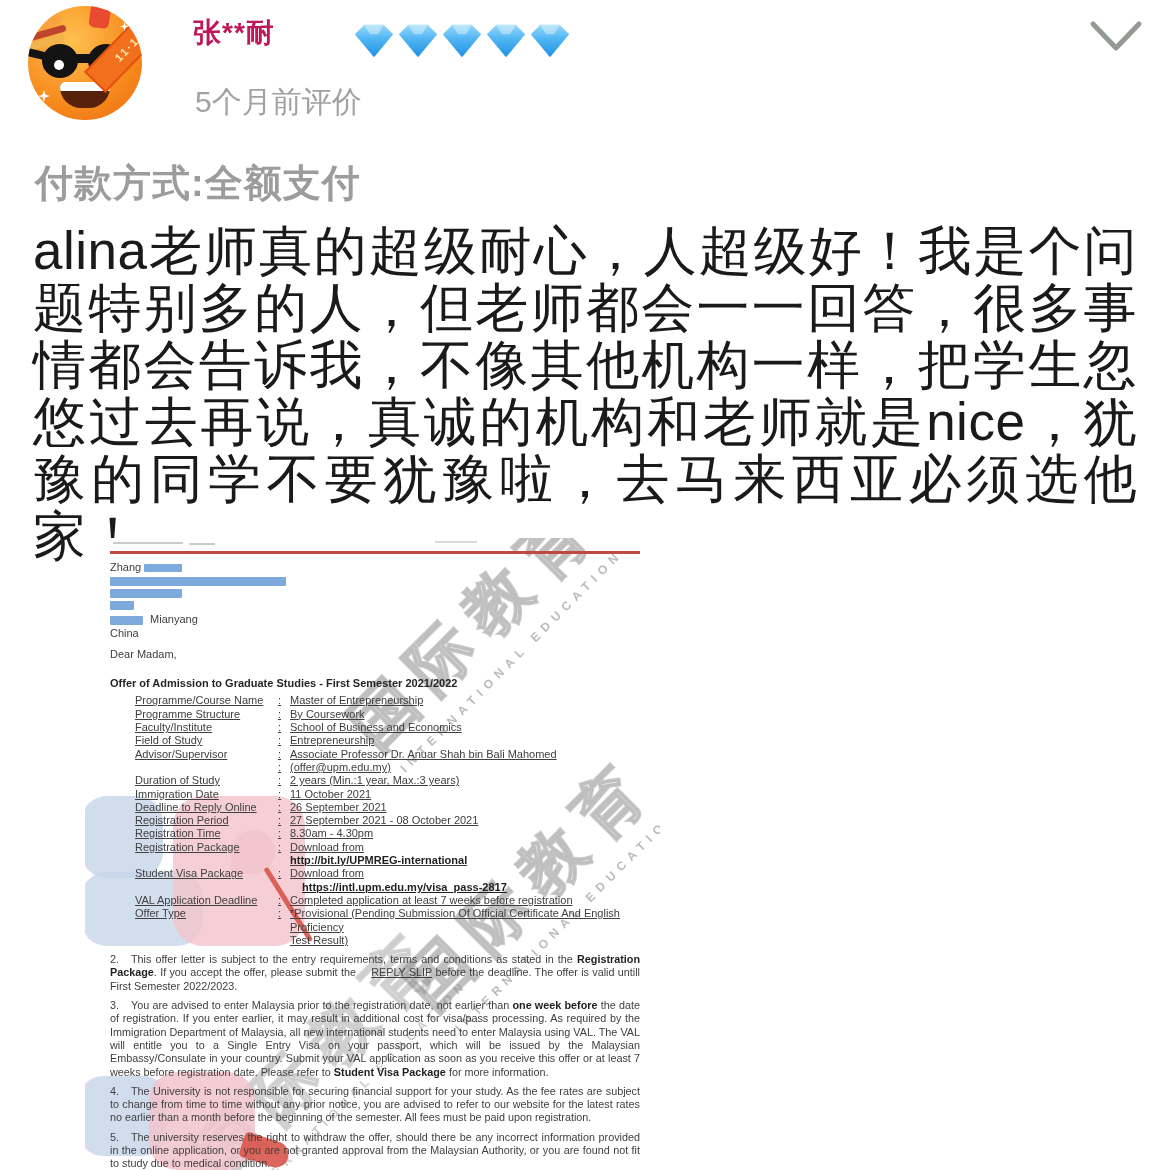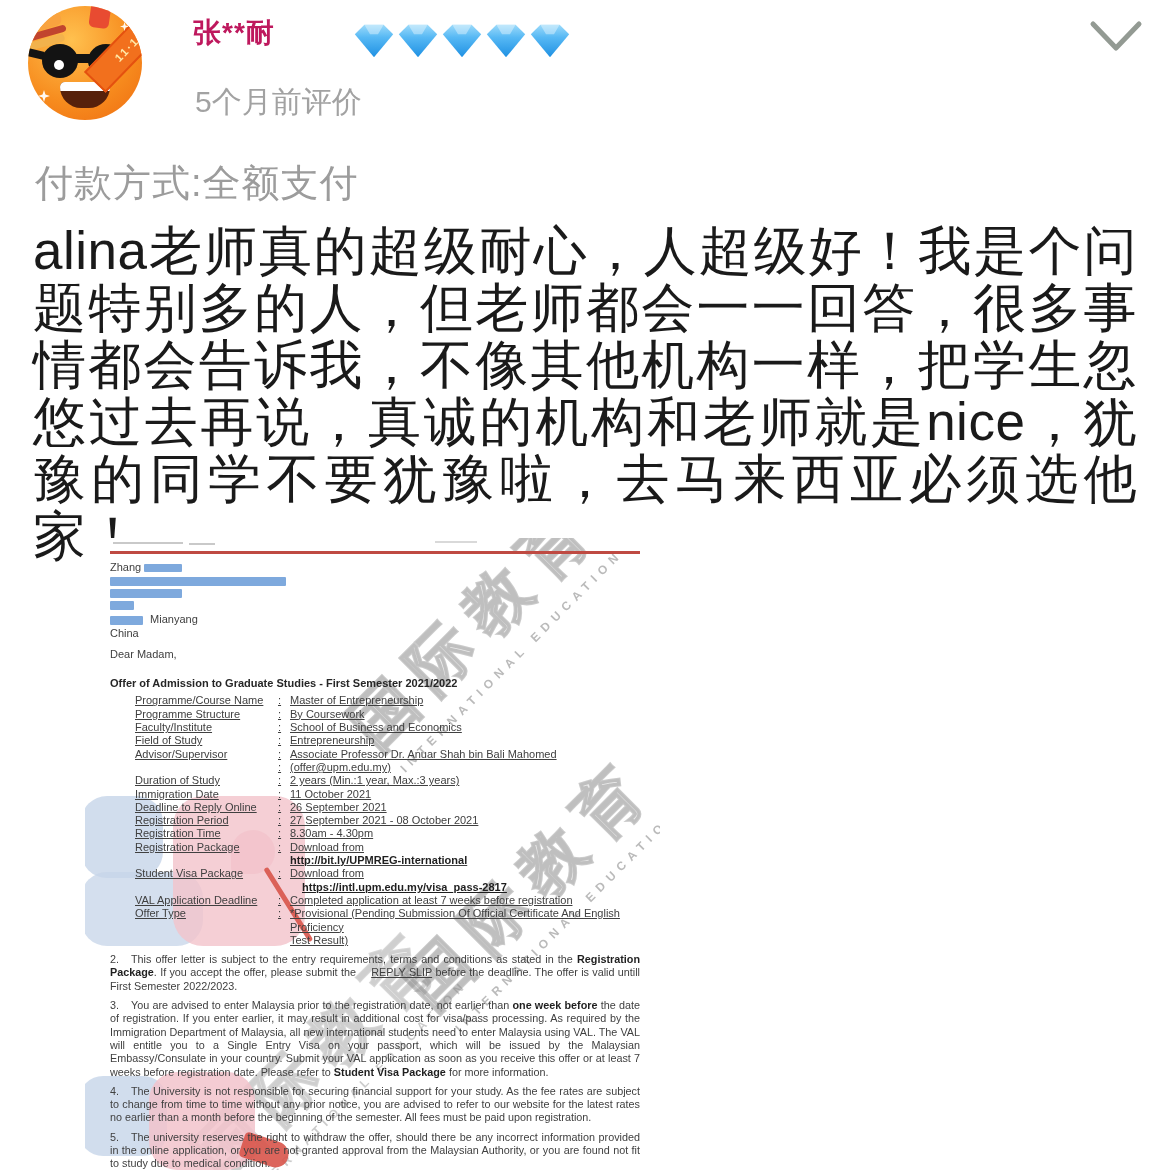--- a/index.html
+++ b/index.html
@@ -38,21 +38,21 @@
   .user-name{position:absolute;left:193px;top:14px;font-size:28px;font-weight:700;color:#be185d;letter-spacing:1px;}
   .vip-row{position:absolute;left:354px;top:24px;display:flex;gap:4px;}
   .diamond{width:40px;height:34px;position:relative;
            background:linear-gradient(180deg,#9fdcfb 0%,#56b8f4 40%,#1d8fe2 100%);
            clip-path:polygon(26% 2%,74% 2%,98% 30%,50% 98%,2% 30%);}
   .diamond::after{content:"";position:absolute;inset:0;background:rgba(255,255,255,.38);
            clip-path:polygon(26% 2%,74% 2%,60% 30%,40% 30%);}
   .review-time{position:absolute;left:195px;top:82px;font-size:30px;color:#a2a2a2;}
   .chevron{position:absolute;left:1085px;top:14px;width:62px;height:46px;cursor:pointer;}
 
-  .payment-line{position:absolute;left:35px;top:158px;font-size:38px;color:#9c9c9c;letter-spacing:1px;}
+  .payment-line{position:absolute;left:35px;top:158px;font-size:38px;color:#9c9c9c;letter-spacing:1px;font-weight:bold;}
   .review-body{position:absolute;left:33px;top:222px;width:1104px;font-size:53px;line-height:57px;
                color:#1a1a1a;letter-spacing:.5px;text-align:justify;}
 
   
   .letter{position:absolute;left:85px;top:538px;width:575px;height:632px;background:#ffffff;
           overflow:hidden;cursor:pointer;}
   .letter-inner{position:relative;z-index:2;padding:0 20px 0 25px;color:#404040;
                 font-size:11px;line-height:13.3px;}
   .top-marks i{position:absolute;background:#c9c9c9;height:2px;z-index:2;}
   .tm1{left:28px;top:4px;width:70px;} .tm2{left:104px;top:5px;width:26px;} .tm3{left:350px;top:3px;width:42px;opacity:.7;}

